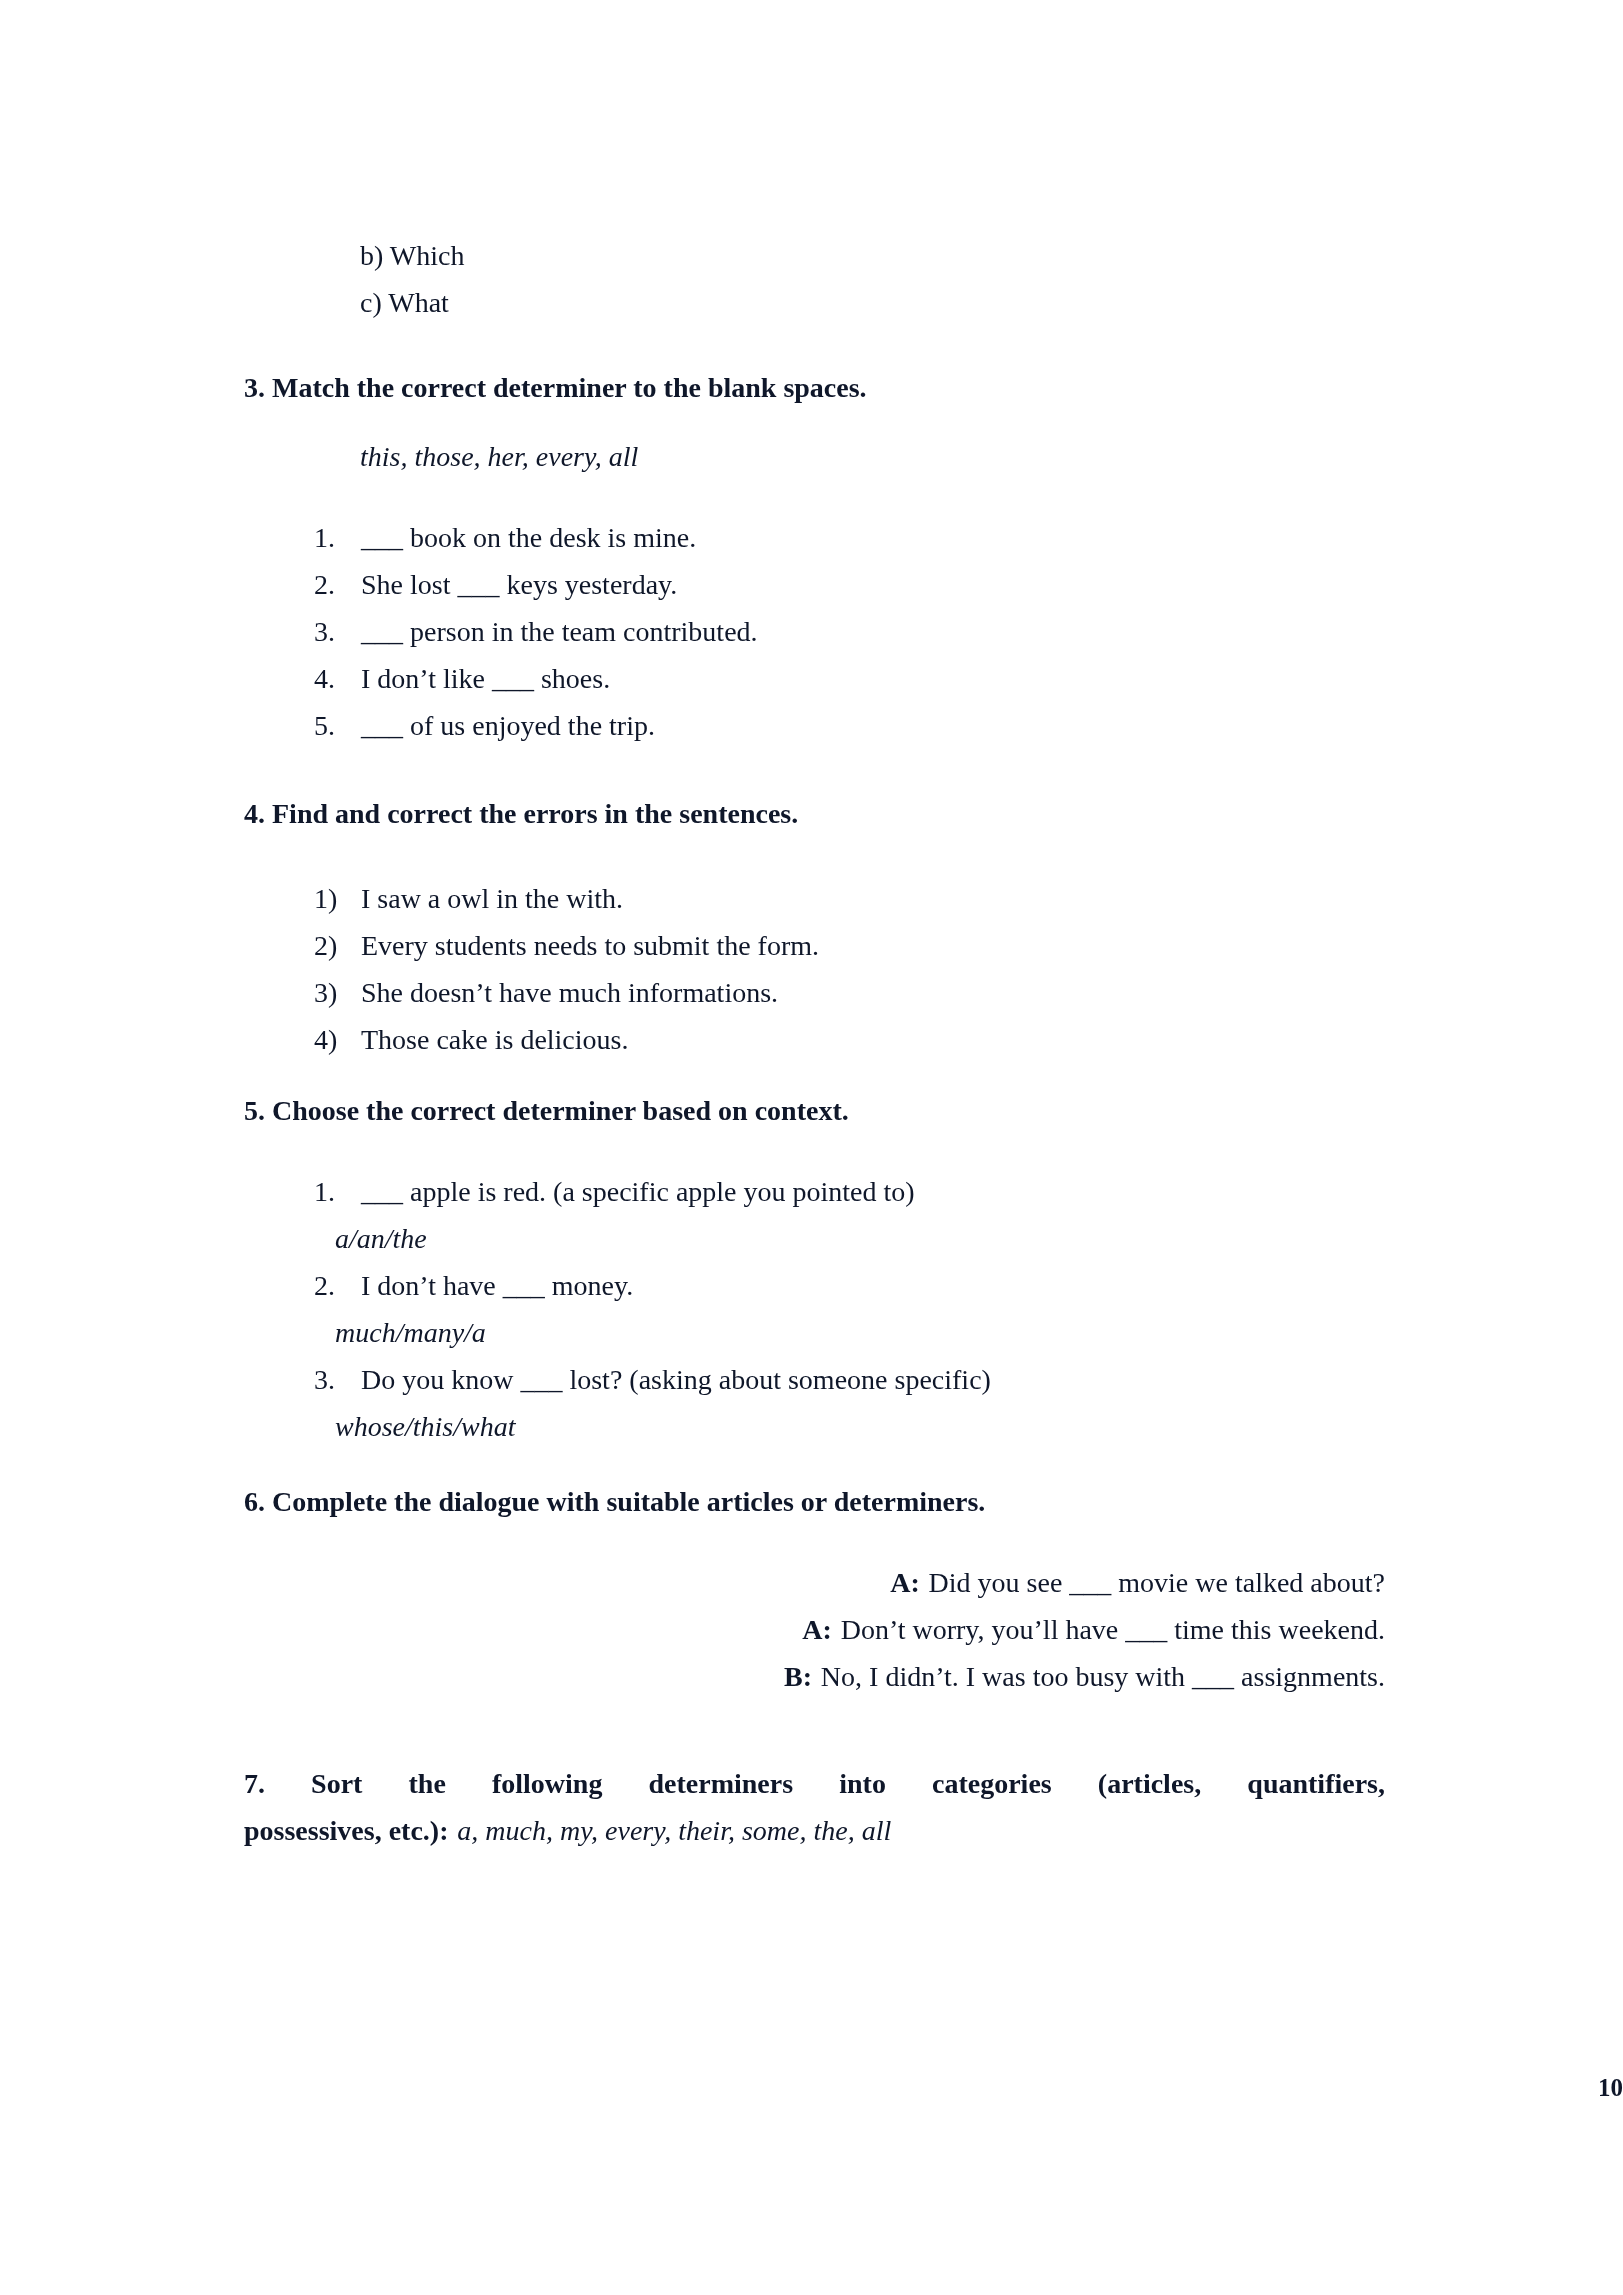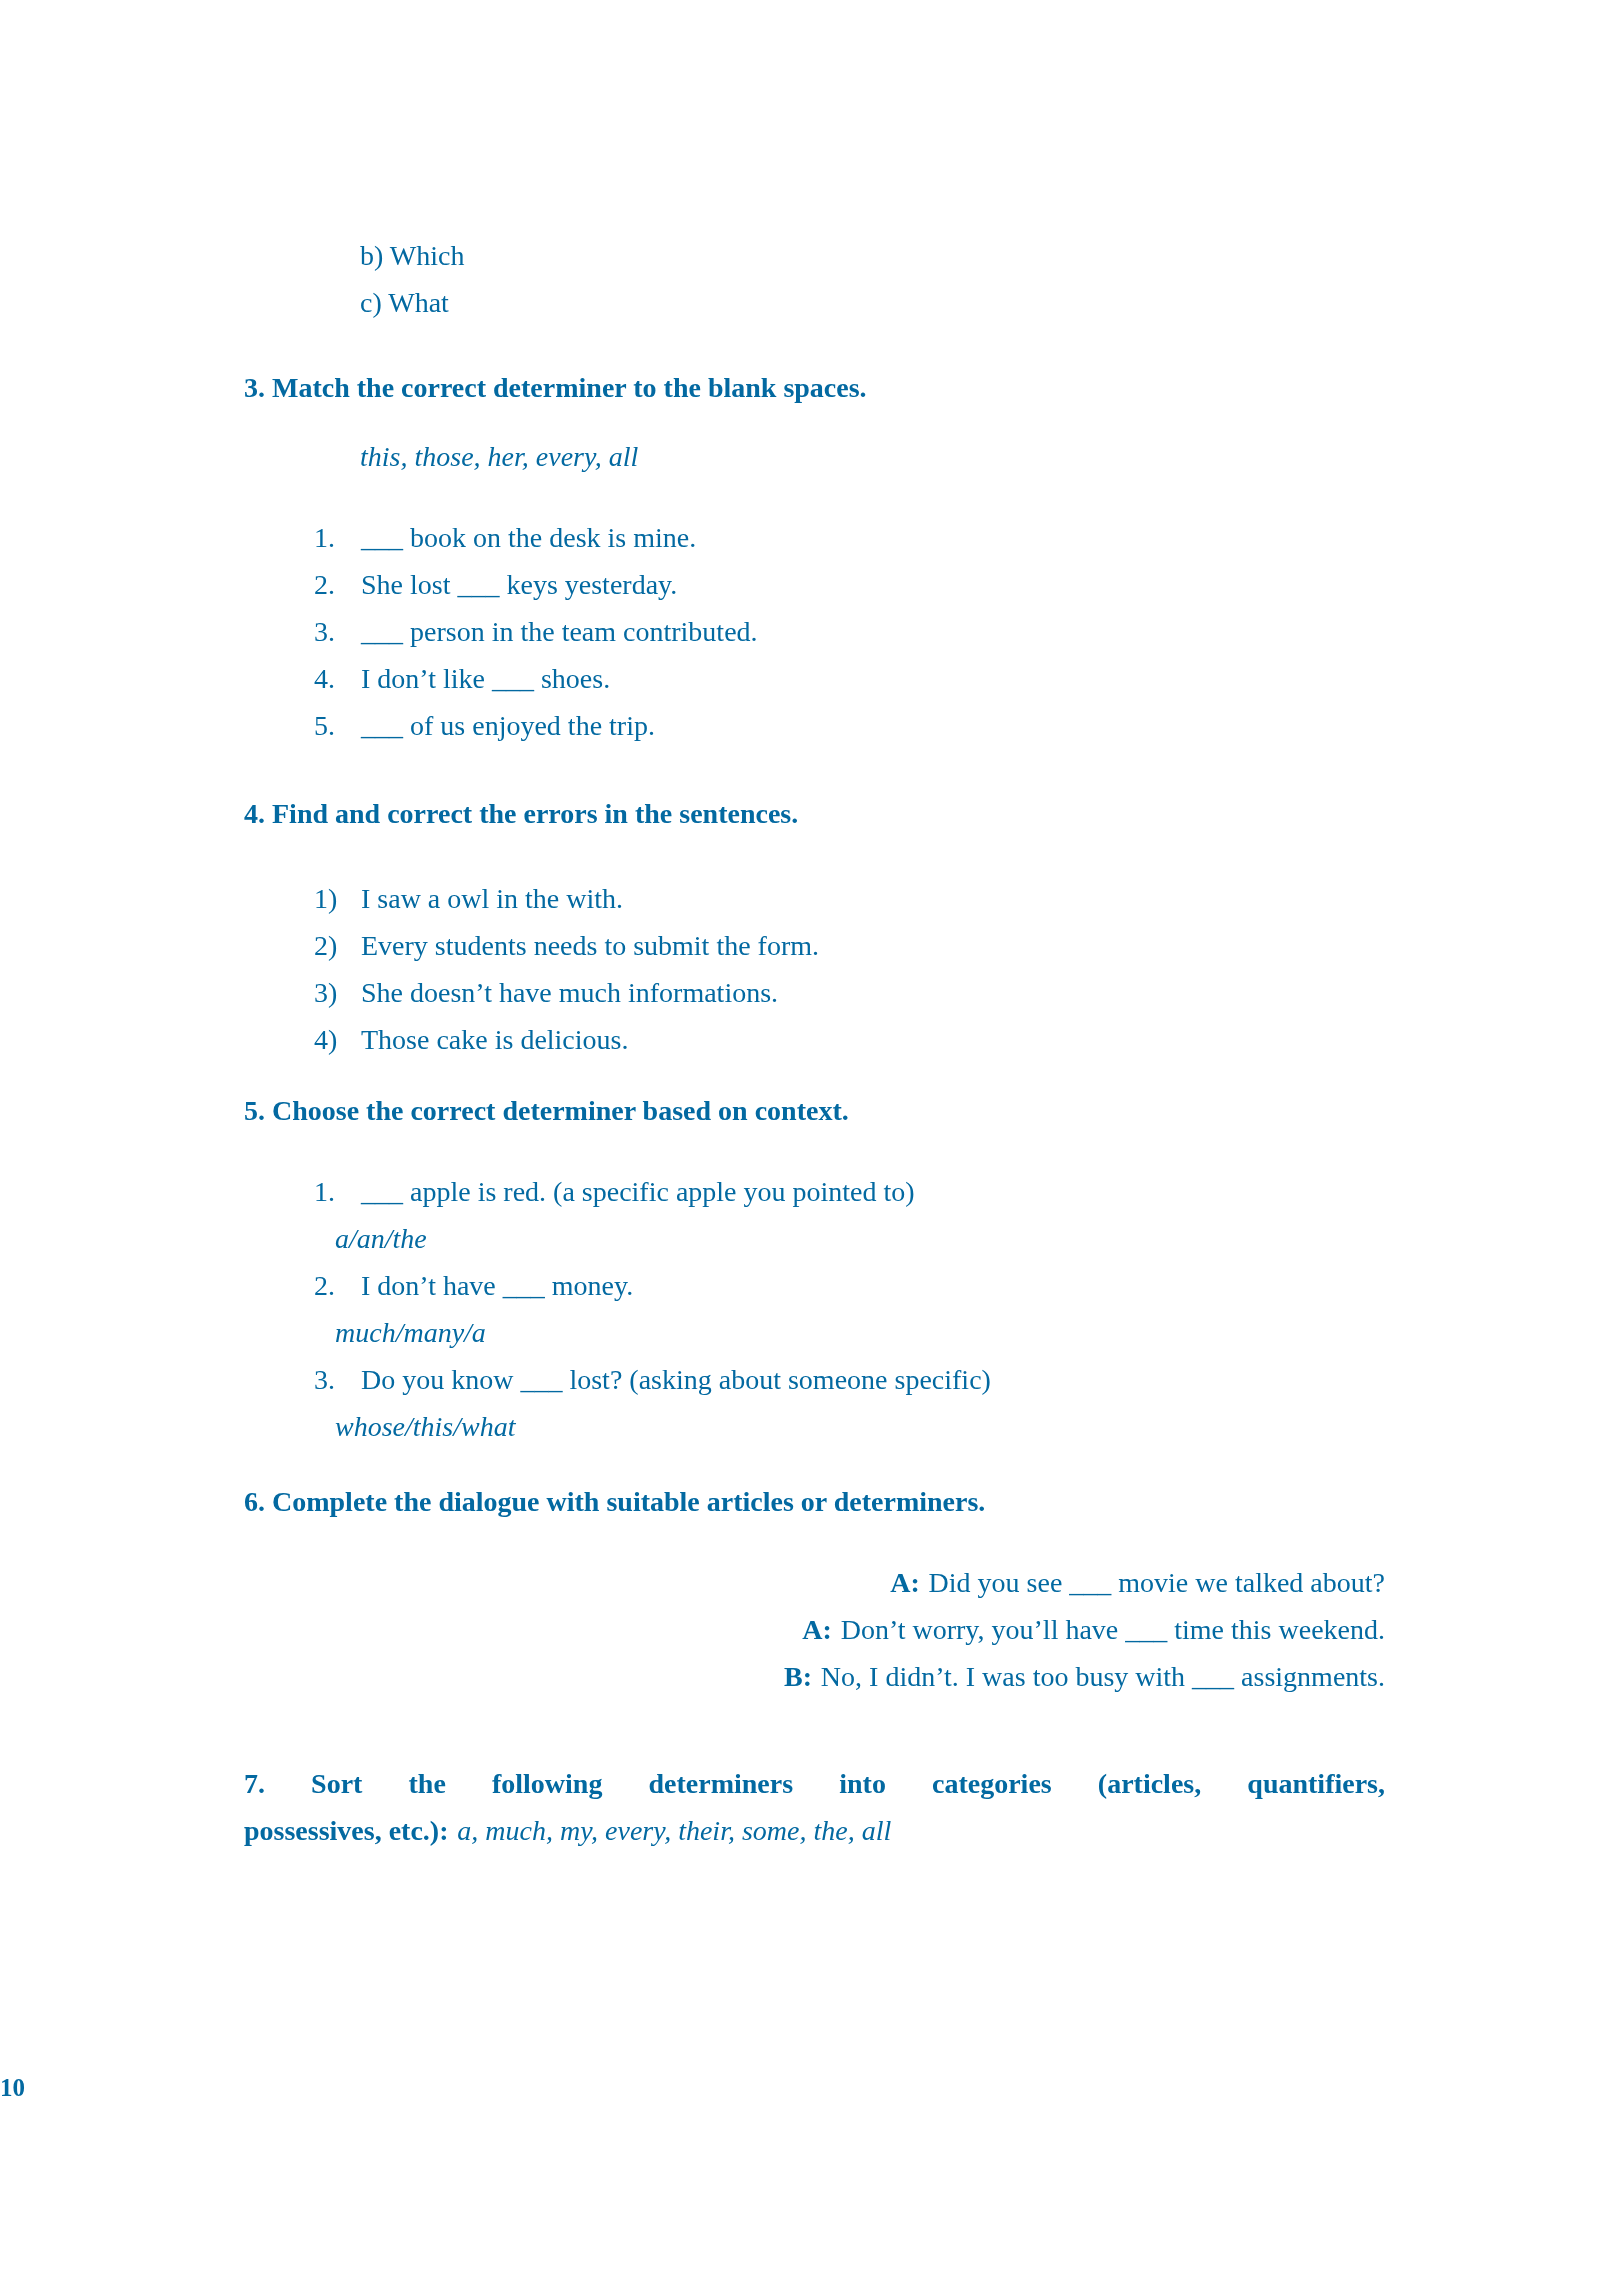--- a/index.html
+++ b/index.html
@@ -1,20 +1,20 @@
 <!DOCTYPE html>
 <html lang="en" style="font-size:10px"><head>
 <meta charset="utf-8">
 <style>
   html,body{margin:0;padding:0;background:#888;}
   .page{
     position:relative;
     width:1623px;height:2295px;
     background:#ffffff;
-    color:#0369a1;
+    color:#0f172a;
     font-family:"Liberation Serif","DejaVu Serif",serif;
     font-size:28px;
     line-height:47px;
     margin:0 auto;
     overflow:hidden;
   }
   .content{position:absolute;left:244px;right:238px;top:232px;}
   .opt{margin-left:116px;}
   .heading{font-weight:bold;}
   .h3{margin-top:38px;}
@@ -31,21 +31,21 @@
   .li-num{width:47px;flex-shrink:0;}
   .li-text{flex:1;}
   .choice{margin-left:91px;font-style:italic;}
   .speaker{font-weight:bold;margin-right:8.8px;}
   .justify-line{font-weight:bold;text-align:justify;text-align-last:justify;}
   .line2{font-weight:normal;}
   .line2 .bold-part{font-weight:bold;margin-right:8.8px;}
   .line2 .italic-part{font-style:italic;}
   .page-number{
     position:absolute;left:0;right:0;top:2072px;
-    text-align:left;font-weight:bold;font-size:25px;line-height:31px;
+    text-align:right;font-weight:bold;font-size:25px;line-height:31px;
   }
 </style>
 </head>
 <body>
 
 <div class="page">
   <div class="content">
 
     <div class="opt">b) Which</div>
     <div class="opt">c) What</div>

